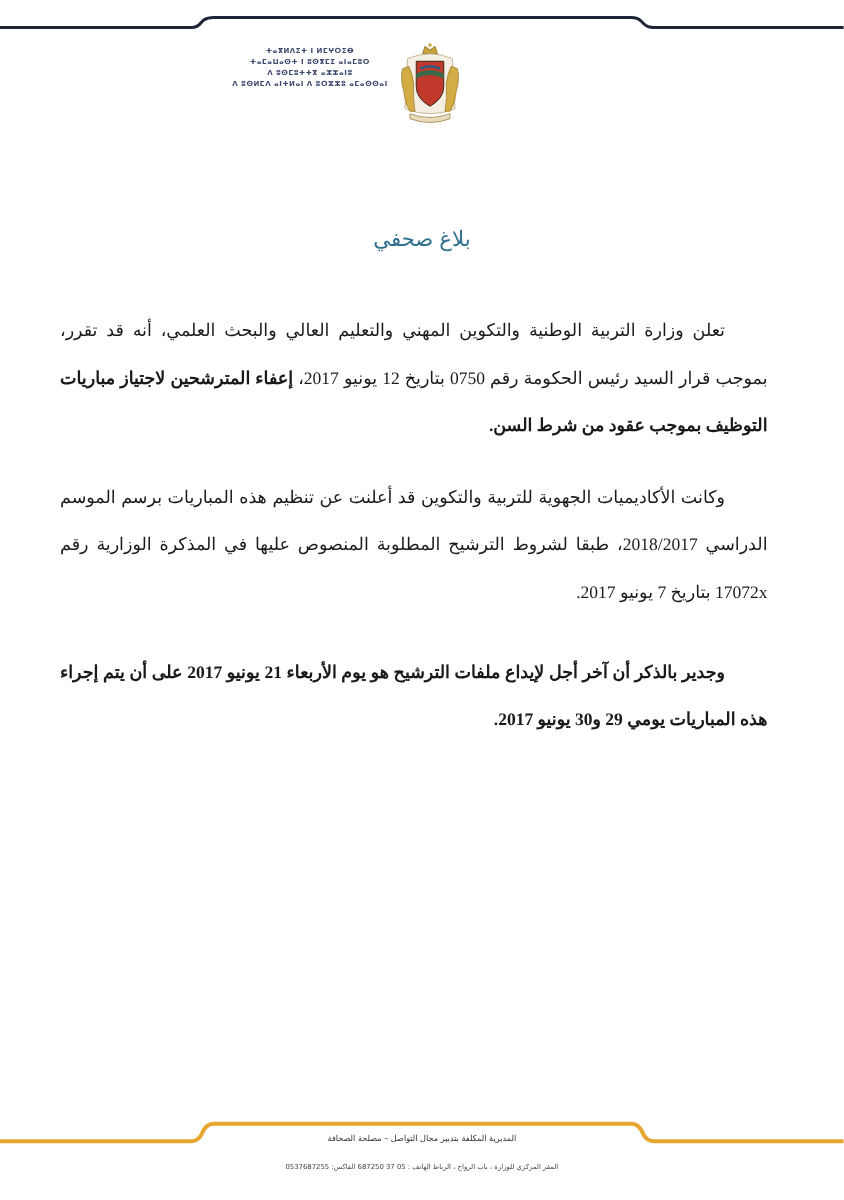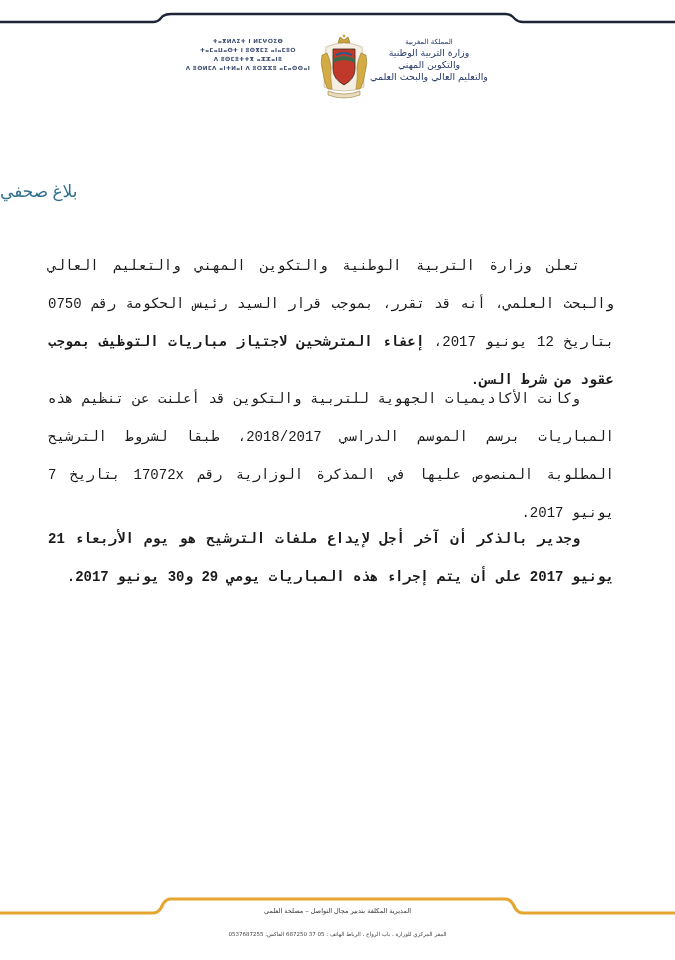--- a/index.html
+++ b/index.html
@@ -65,34 +65,34 @@
     .arabic-block .l1 { font-size: 7px; line-height: 10px; }
     .arabic-block .l2 { font-size: 9.5px; line-height: 12px; }
     .arabic-block .l3 { font-size: 9.5px; line-height: 12px; }
     .arabic-block .l4 { font-size: 9.5px; line-height: 12px; }
 
     .doc-title {
       position: absolute;
       top: 181px;
       left: 0;
       width: 675px;
-      text-align: left;
+      text-align: center;
       direction: rtl;
-      font-family: Liberation Serif, serif;
+      font-family: Liberation Sans, sans-serif;
       font-size: 17px;
       color: #2f6f8f;
     }
 
     .paragraph {
       position: absolute;
       left: 48px;
       width: 566px;
       direction: rtl;
       text-align: justify;
-      font-family: Liberation Mono, monospace;
+      font-family: Liberation Serif, serif;
       font-size: 14px;
       line-height: 38px;
       color: #1a1a1a;
     }
     .paragraph .indent { display: inline-block; width: 34px; }
     .p1 { top: 247px; }
     .p2 { top: 380px; }
     .p3 { top: 520px; font-weight: bold; }
     .bold { font-weight: bold; }
 
@@ -144,40 +144,34 @@
     <path d="M4 22 Q2 30 5 40 Q6 50 10 56 L14 56 Q12 44 13 34 Q12 26 9 20 Z" fill="#d4ac45" stroke="#8a6a1c" stroke-width="0.5"></path>
     <path d="M48 22 Q50 30 47 40 Q46 50 42 56 L38 56 Q40 44 39 34 Q40 26 43 20 Z" fill="#d4ac45" stroke="#8a6a1c" stroke-width="0.5"></path>
 
     <path d="M15 16 L37 16 L37 36 Q37 46 26 52 Q15 46 15 36 Z" fill="#c0392b" stroke="#3b2a1a" stroke-width="0.8"></path>
     <path d="M15 26 Q26 20 37 26 L37 30 Q26 24 15 30 Z" fill="#3a6a4a"></path>
     <path d="M18 22 Q26 18 34 22" fill="none" stroke="#2a5a8a" stroke-width="2"></path>
 
     <path d="M10 58 Q26 64 42 58 L42 62 Q26 68 10 62 Z" fill="#e8dcc0" stroke="#8a6a1c" stroke-width="0.5"></path>
   </svg>
 
-  <div class="arabic-block">
-    <div class="l1">المملكة المغربية</div>
-    <div class="l2">وزارة التربية الوطنية</div>
-    <div class="l3">والتكوين المهني</div>
-    <div class="l4">والتعليم العالي والبحث العلمي</div>
-  </div>
 </div>
 
 <div class="doc-title">بلاغ صحفي</div>
 
 <div class="paragraph p1">
   <span class="indent"></span><span>تعلن وزارة التربية الوطنية والتكوين المهني والتعليم العالي والبحث العلمي، أنه قد تقرر، بموجب قرار السيد رئيس الحكومة رقم 0750 بتاريخ 12 يونيو 2017، </span><span class="bold">إعفاء المترشحين لاجتياز مباريات التوظيف بموجب عقود من شرط السن.</span>
 </div>
 
 <div class="paragraph p2">
   <span class="indent"></span><span>وكانت الأكاديميات الجهوية للتربية والتكوين قد أعلنت عن تنظيم هذه المباريات برسم الموسم الدراسي 2018/2017، طبقا لشروط الترشيح المطلوبة المنصوص عليها في المذكرة الوزارية رقم 17072x بتاريخ 7 يونيو 2017.</span>
 </div>
 
 <div class="paragraph p3">
   <span class="indent"></span><span>وجدير بالذكر أن آخر أجل لإيداع ملفات الترشيح هو يوم الأربعاء 21 يونيو 2017 على أن يتم إجراء هذه المباريات يومي 29 و30 يونيو 2017.</span>
 </div>
 
 <svg class="frame-line bottom-line" viewBox="0 0 675 40" width="675" height="40">
   <path d="M0 28 L153 28 Q158 28 161 23 L163 19 Q166 14 171 14 L505 14 Q510 14 513 19 L515 23 Q518 28 523 28 L675 28" fill="none" stroke="#e6a52e" stroke-width="3.2"></path>
 </svg>
 
-<div class="footer-line1">المديرية المكلفة بتدبير مجال التواصل – مصلحة العلمي</div>
+<div class="footer-line1">المديرية المكلفة بتدبير مجال التواصل – مصلحة الصحافة</div>
 <div class="footer-line2">المقر المركزي للوزارة ، باب الرواح ، الرباط الهاتف : 05 37 687250  الفاكس: 0537687255</div>
 
 </body></html>

